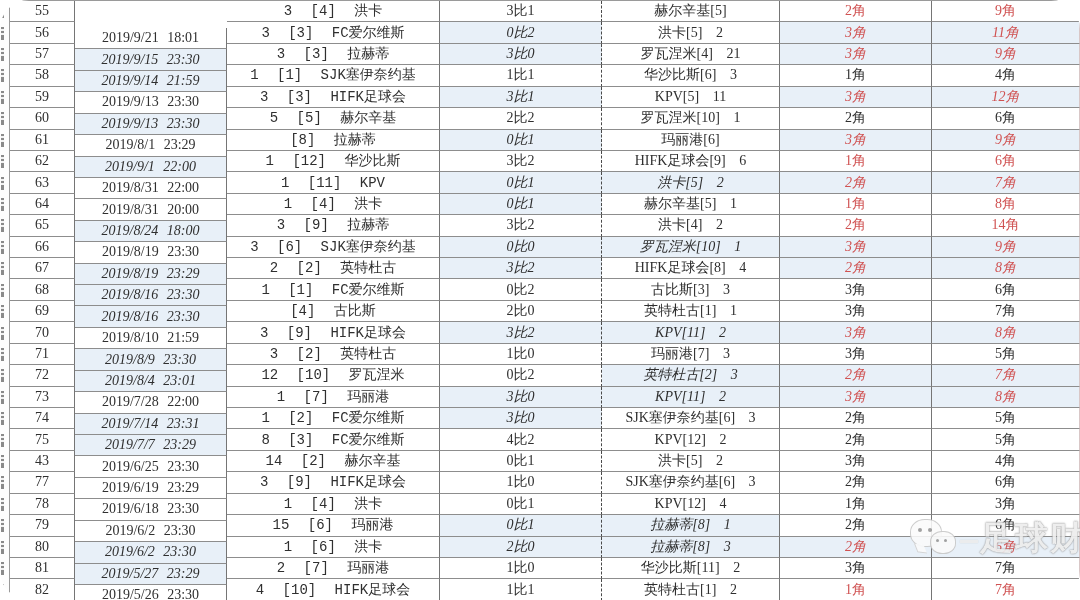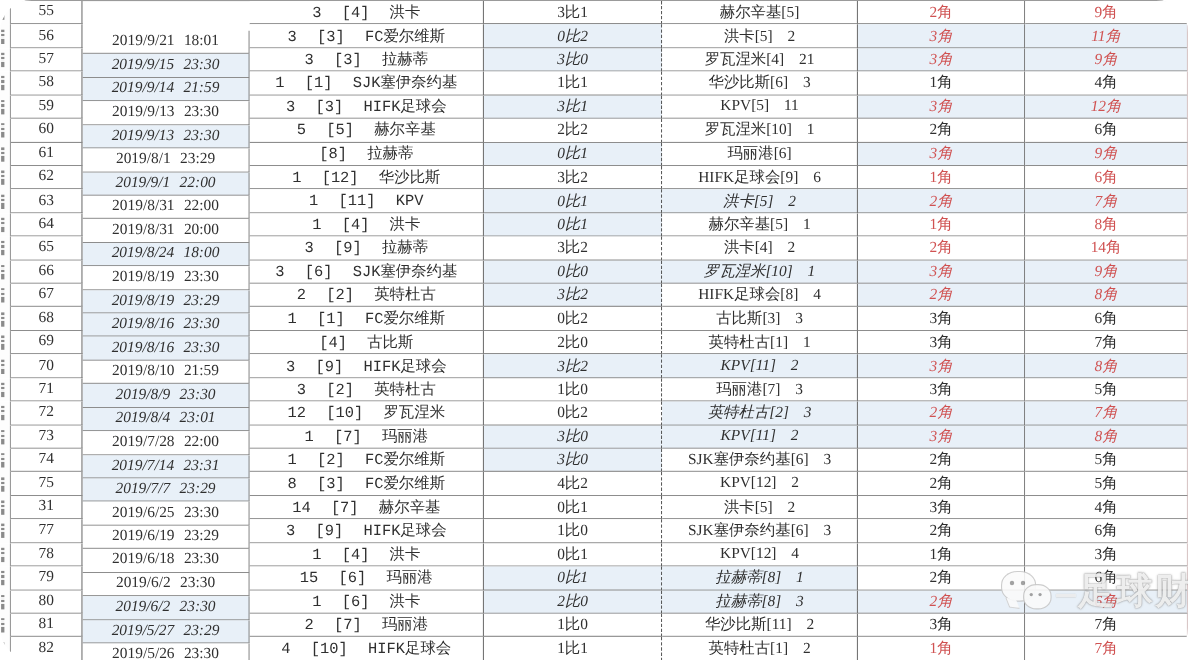--- a/index.html
+++ b/index.html
@@ -304,23 +304,23 @@
         <div class="cell col-num">75</div>
         <div class="cell col-date">2019/6/25 23:30</div>
         <div class="cell col-home">8 [3] FC爱尔维斯</div>
         <div class="cell col-score">4比2</div>
         <div class="cell col-opp">KPV[12] 2</div>
         <div class="cell col-c1">2角</div>
         <div class="cell col-c2">5角</div>
       </div>
       <div class="row">
         <div class="cell sliver"><span class="fragmark"></span></div>
-        <div class="cell col-num">31</div>
+        <div class="cell col-num">43</div>
         <div class="cell col-date">2019/6/19 23:29</div>
-        <div class="cell col-home">14 [7] 赫尔辛基</div>
+        <div class="cell col-home">14 [2] 赫尔辛基</div>
         <div class="cell col-score">0比1</div>
         <div class="cell col-opp">洪卡[5] 2</div>
         <div class="cell col-c1">3角</div>
         <div class="cell col-c2">4角</div>
       </div>
       <div class="row">
         <div class="cell sliver"><span class="fragmark"></span></div>
         <div class="cell col-num">77</div>
         <div class="cell col-date">2019/6/18 23:30</div>
         <div class="cell col-home">3 [9] HIFK足球会</div>

